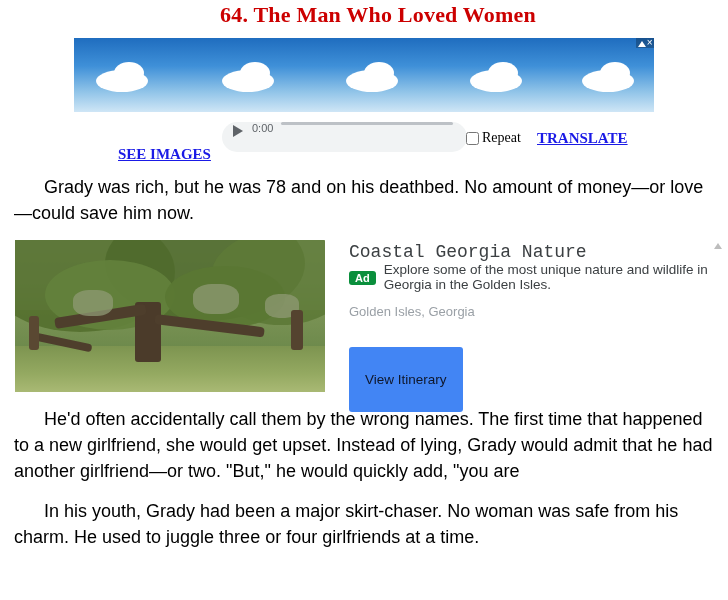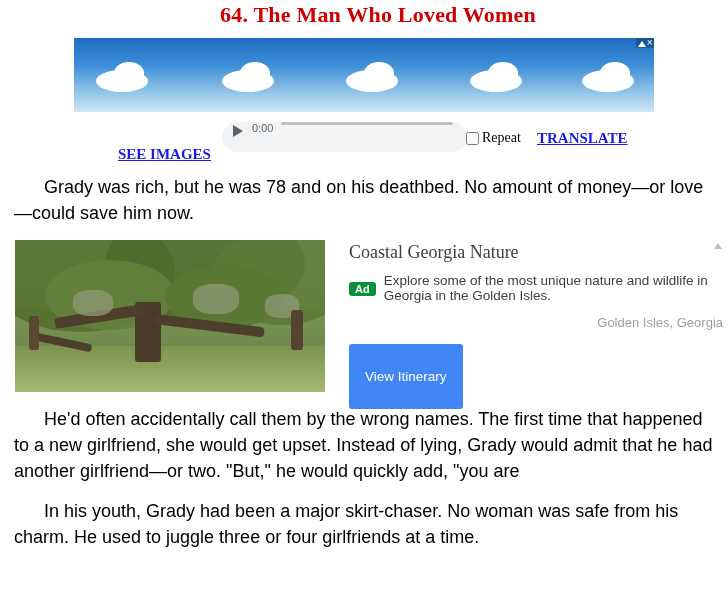--- a/index.html
+++ b/index.html
@@ -249,22 +249,21 @@
     opacity: 0.75;
   }
   .ad-body {
     flex: 1 1 auto;
     padding-left: 24px;
     padding-top: 2px;
   }
   .ad-headline {
     font-size: 18px;
     color: #3c4043;
-    font-family: Liberation Serif, serif;
-    margin-bottom: 10px;
+    font-family: Liberation Mono, monospace;
   }
   .ad-desc-row {
     display: flex;
     align-items: center;
     margin-bottom: 12px;
   }
   .ad-badge {
     background: #0a8f3c;
     color: #ffffff;
     font-size: 11px;
@@ -277,27 +276,26 @@
   }
   .ad-desc {
     font-size: 13.5px;
     line-height: 15px;
     color: #3c4043;
     max-width: 378px;
   }
   .ad-loc {
     font-size: 13px;
     color: #9aa0a6;
-    margin-bottom: 14px;
-    text-align: right;
+    margin-bottom: 28px;
   }
   .ad-cta {
     display: inline-block;
     background: #4285f4;
-    color: #ffffff;
+    color: #0f172a;
     font-size: 13.5px;
     padding: 25px 16px;
     border-radius: 3px;
     border: none;
     cursor: pointer;
     font-family: "Liberation Sans", sans-serif;
   }
 </style>
 </head>
 <body>

